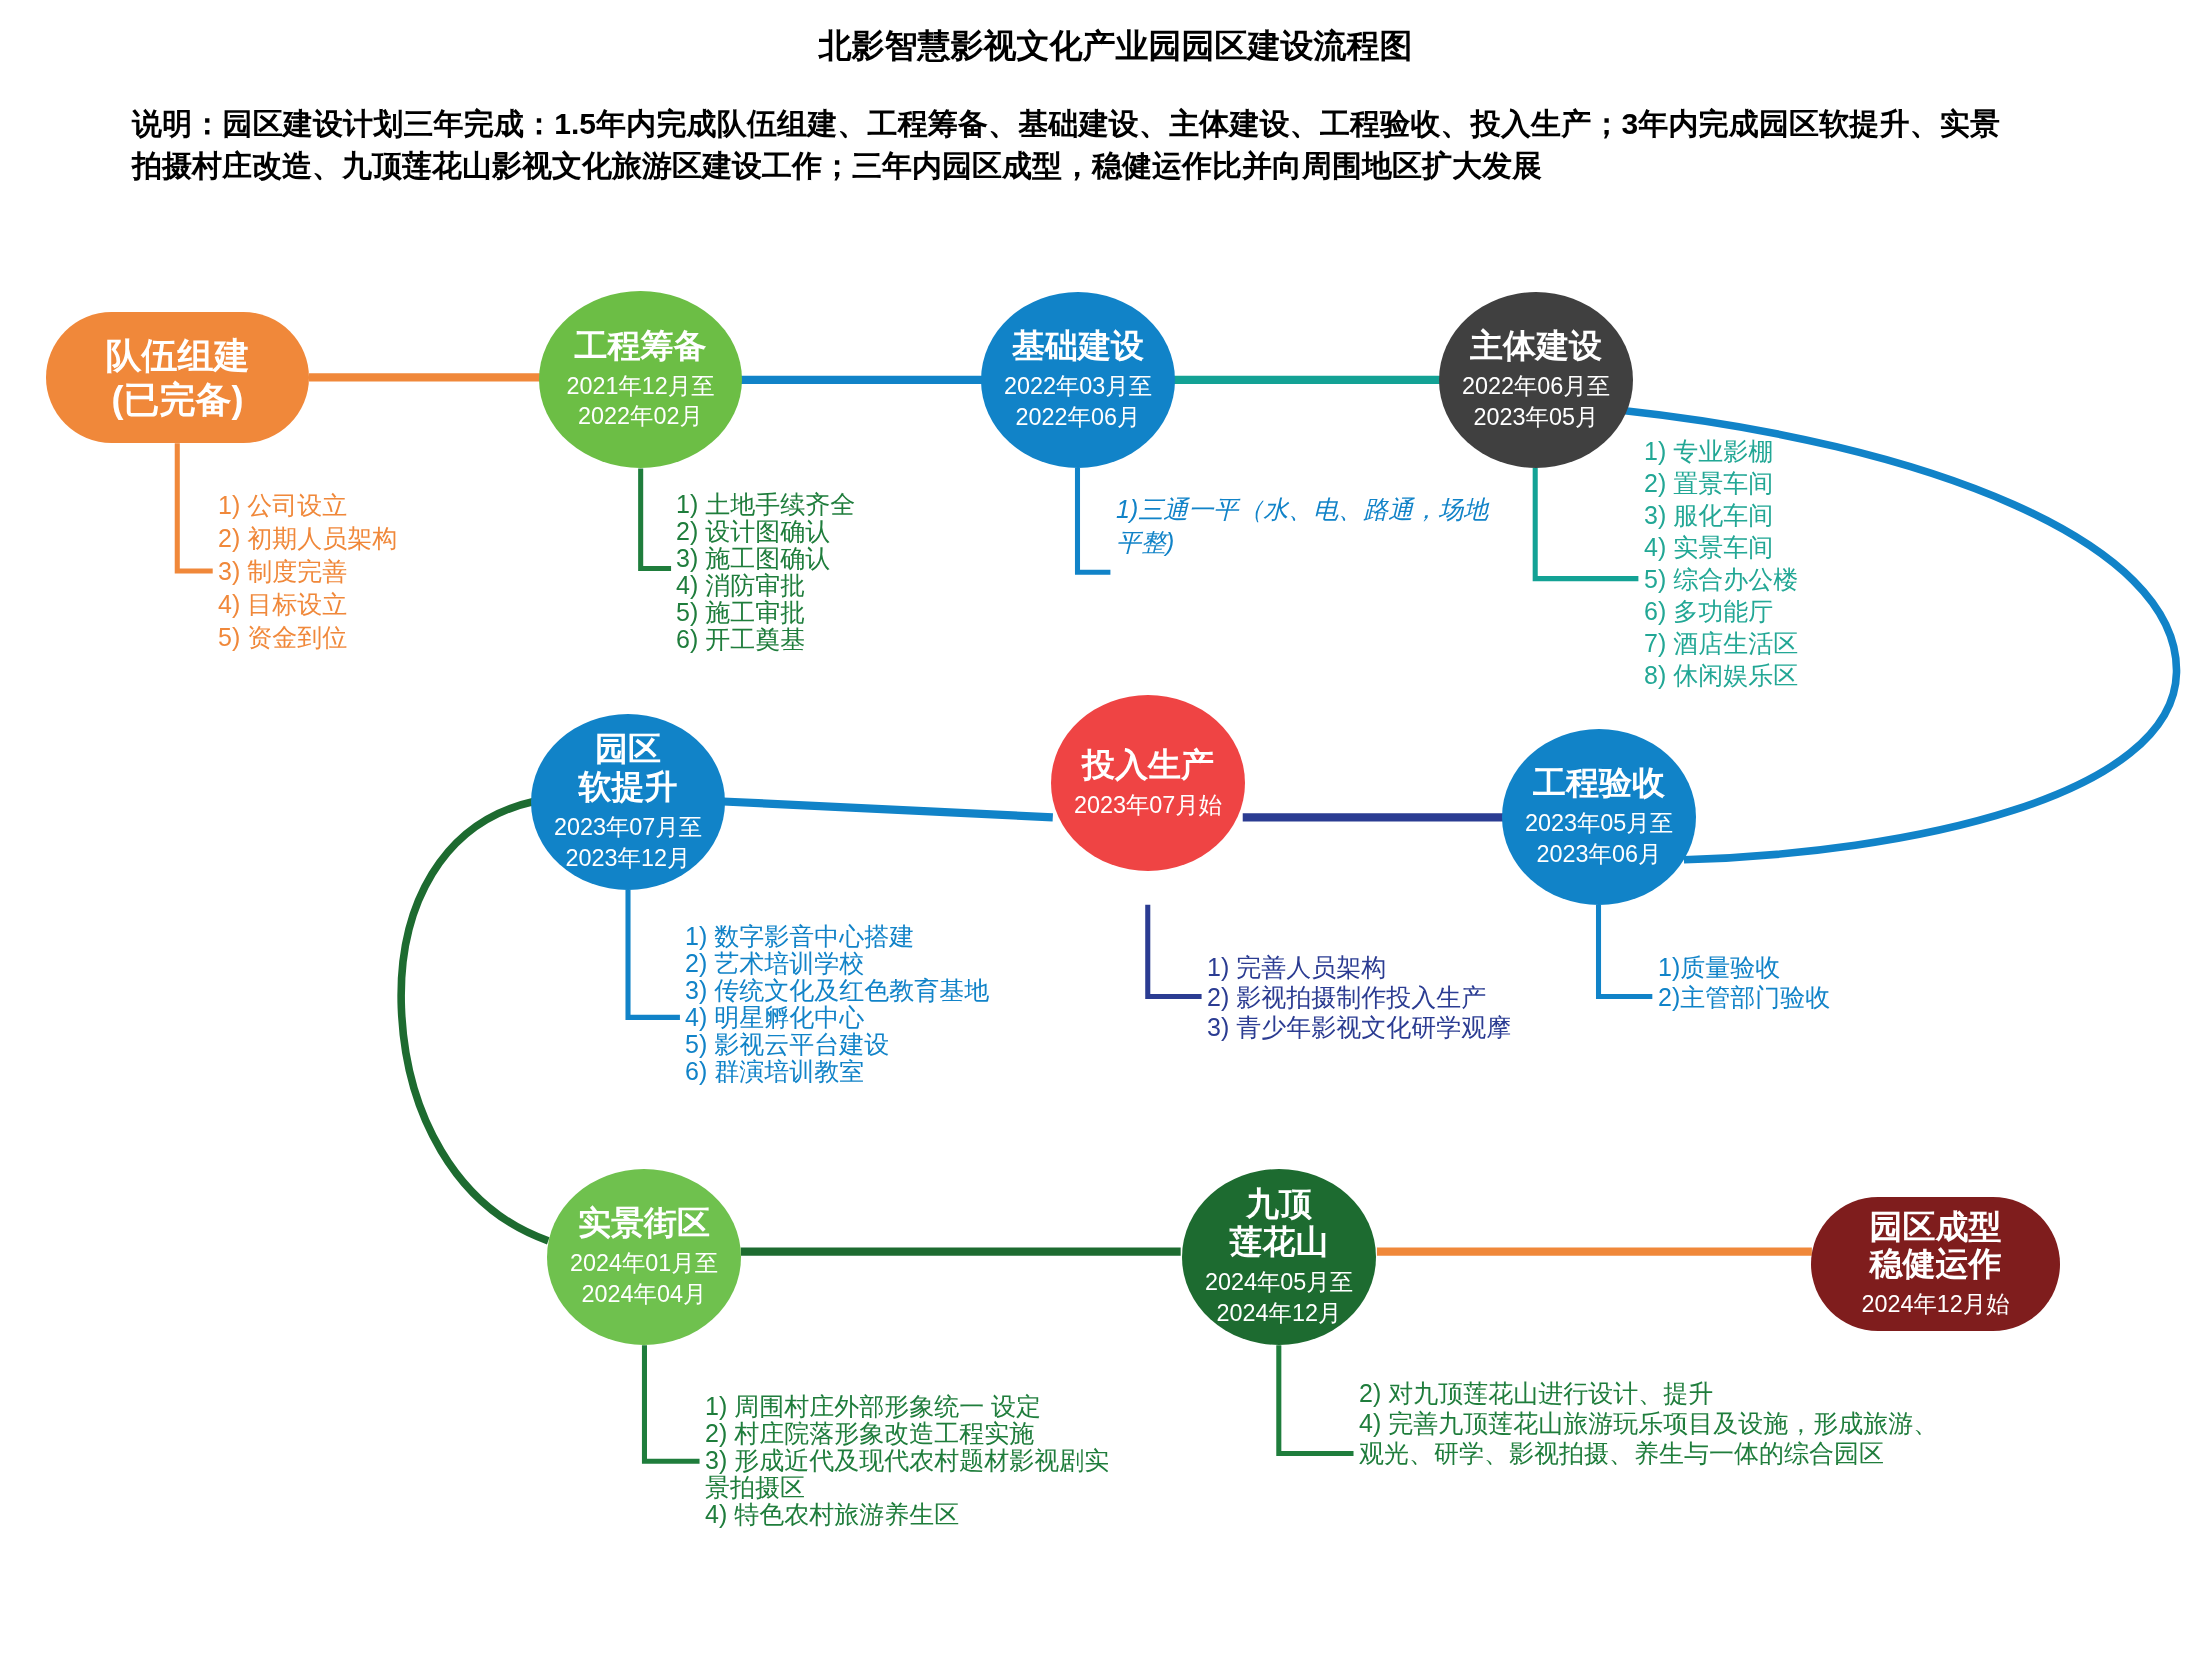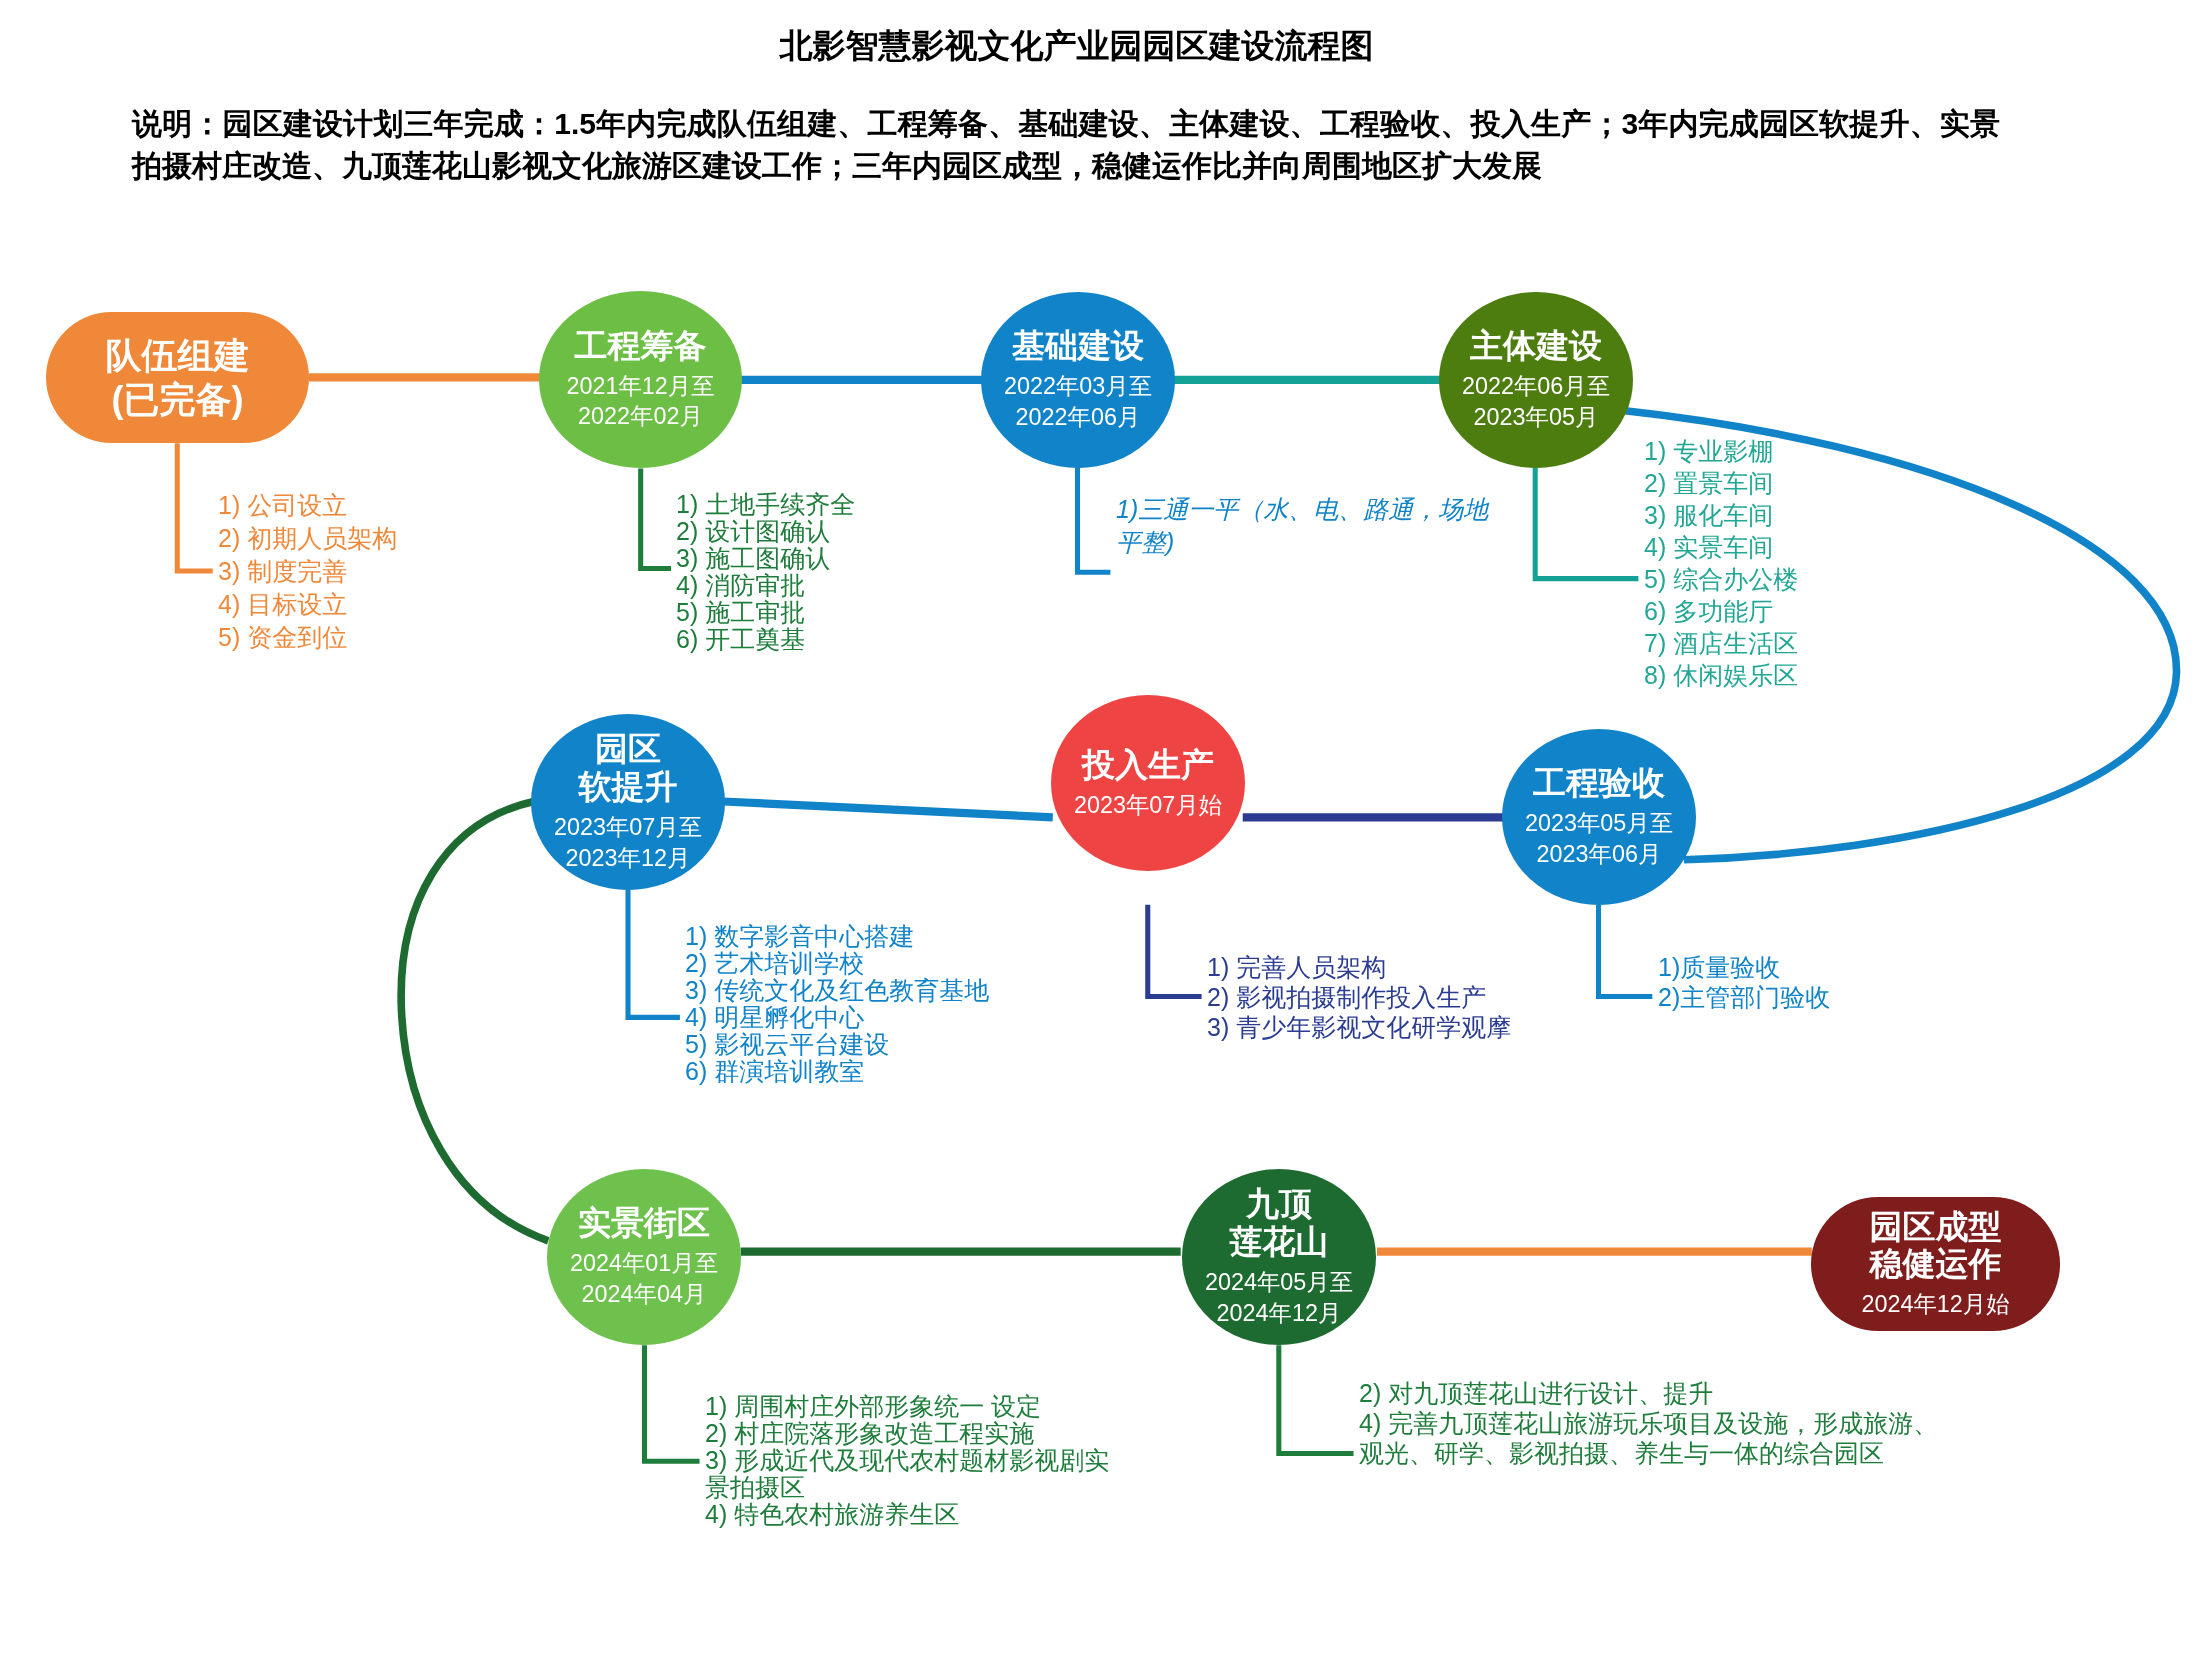--- a/index.html
+++ b/index.html
@@ -3,40 +3,40 @@
 <meta charset="utf-8">
 <style>
   html,body{margin:0;padding:0;background:#ffffff;}
   body{
     width:2205px;height:1653px;position:relative;overflow:hidden;
     font-family:"Liberation Sans","DejaVu Sans",sans-serif;
   }
   .wires{position:absolute;left:0;top:0;z-index:1;}
   .page-title{
     position:absolute;left:0;top:24px;width:2153px;text-align:center;
-    font-size:33px;font-weight:700;color:#000;z-index:2;
+    font-size:33px;font-weight:700;color:#000;z-index:2;padding-left:39px;
   }
   .page-desc{
     position:absolute;left:132px;top:103px;width:1868px;
     font-size:30px;font-weight:700;color:#000;line-height:42px;z-index:2;
     text-align:justify;
   }
   .node{
     position:absolute;z-index:3;display:flex;flex-direction:column;
     align-items:center;justify-content:center;text-align:center;color:#fff;
   }
   .node-title{font-weight:700;font-size:33px;line-height:1.14;white-space:pre-line;}
   .node-date{font-weight:400;font-size:23.4px;line-height:1.32;margin-top:6.3px;white-space:pre-line;}
   .circle{border-radius:50%;width:194px;height:176px;}
 
   .node-team{left:46px;top:312px;width:263px;height:131px;border-radius:66px;background:#F0883A;}
   .node-team .node-title{font-size:36px;line-height:1.22;}
   .node-prep{left:539px;top:291px;width:203px;height:177px;background:#6CBE45;}
   .node-foundation{left:981px;top:292px;background:#1183C8;}
-  .node-main{left:1439px;top:292px;background:#4d7c0f;}
+  .node-main{left:1439px;top:292px;background:#404040;}
   .node-soft{left:531px;top:714px;background:#1183C8;}
   .node-production{left:1051px;top:695px;background:#ef4444;}
   .node-acceptance{left:1502px;top:729px;background:#1183C8;}
   .node-street{left:547px;top:1169px;background:#6FC14E;}
   .node-lotus{left:1182px;top:1169px;background:#1D6B30;}
   .node-mature{left:1811px;top:1197px;width:249px;height:134px;border-radius:71px;background:#7f1d1d;}
 
   .list{position:absolute;z-index:2;font-size:25px;font-weight:400;}
   .list .li{line-height:inherit;}
   .list-team{left:218px;top:489px;line-height:33px;color:#F0883A;}

